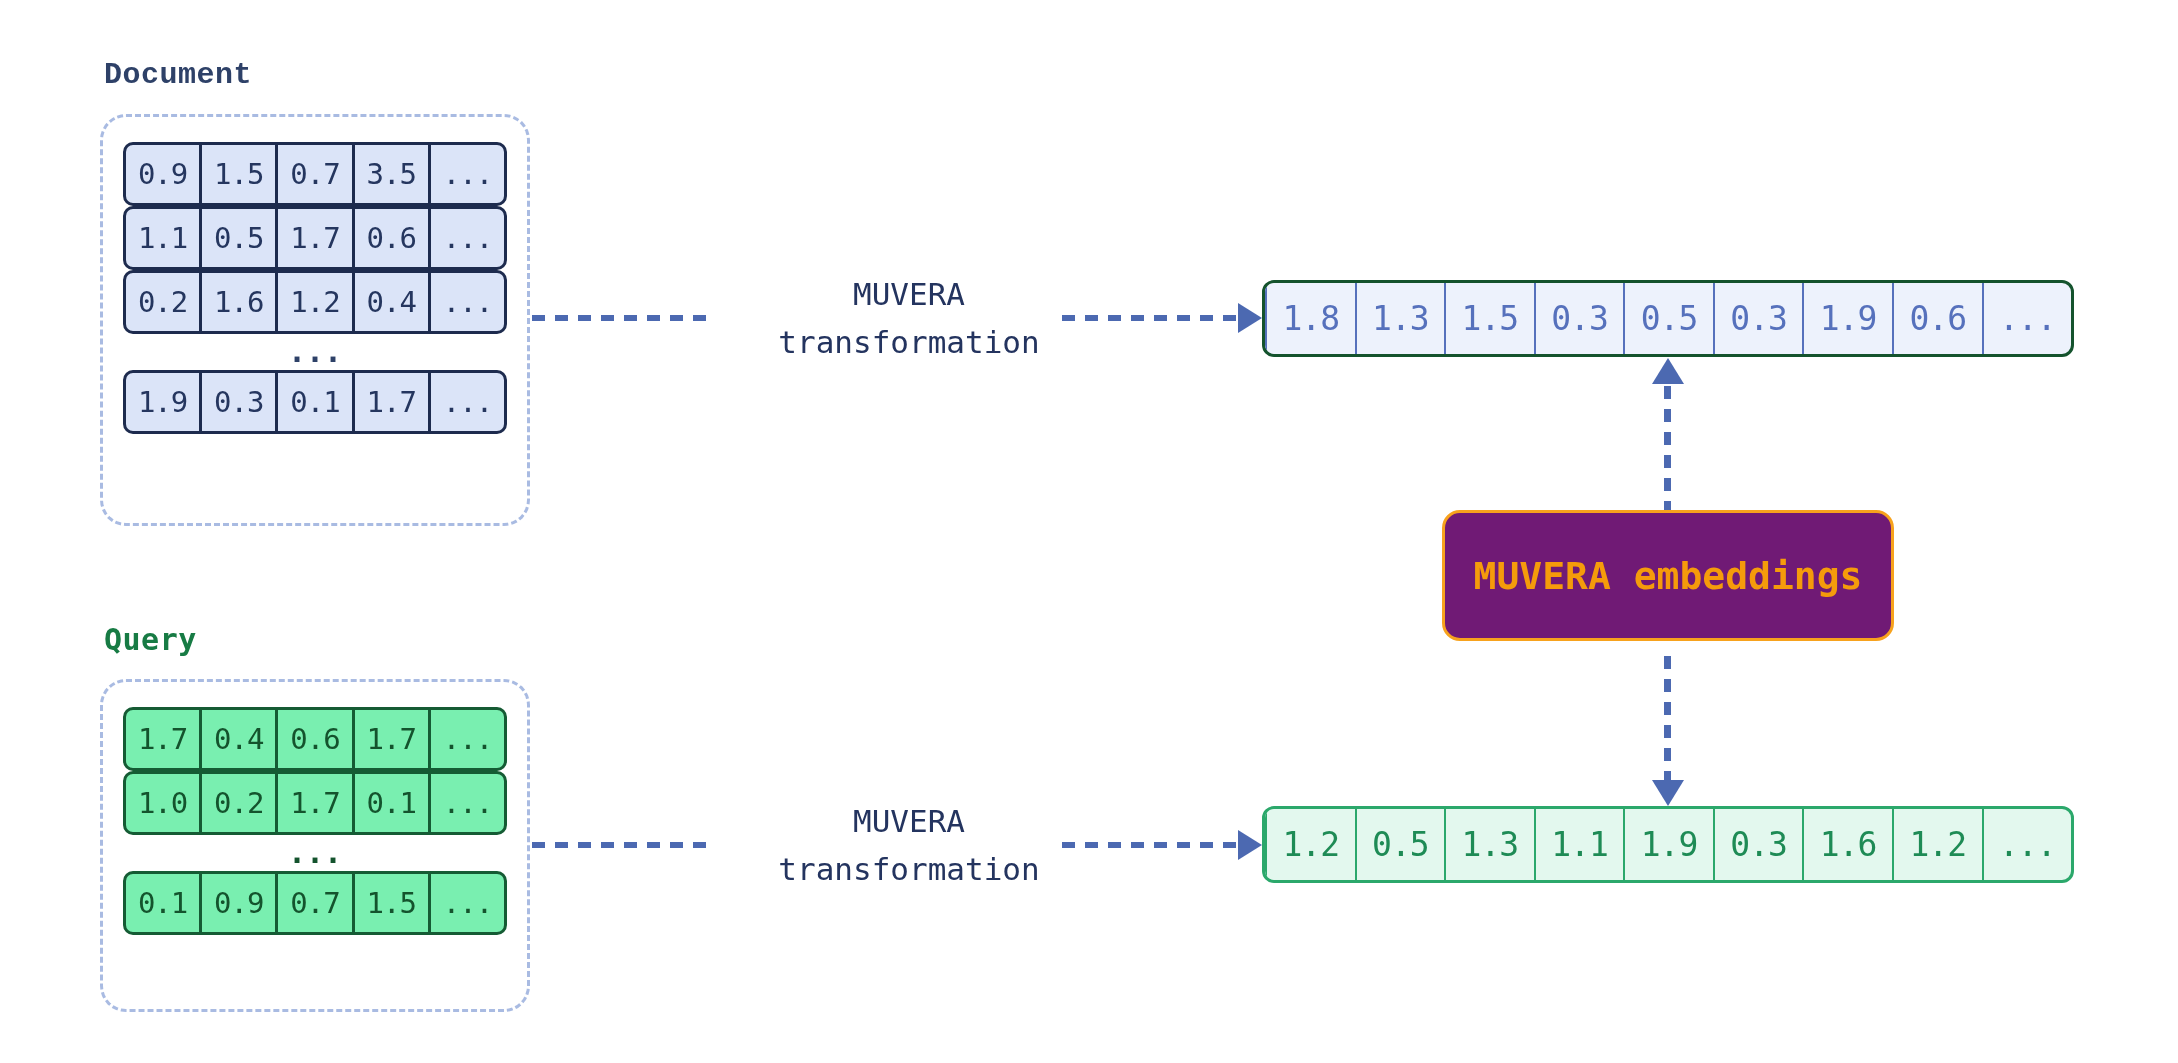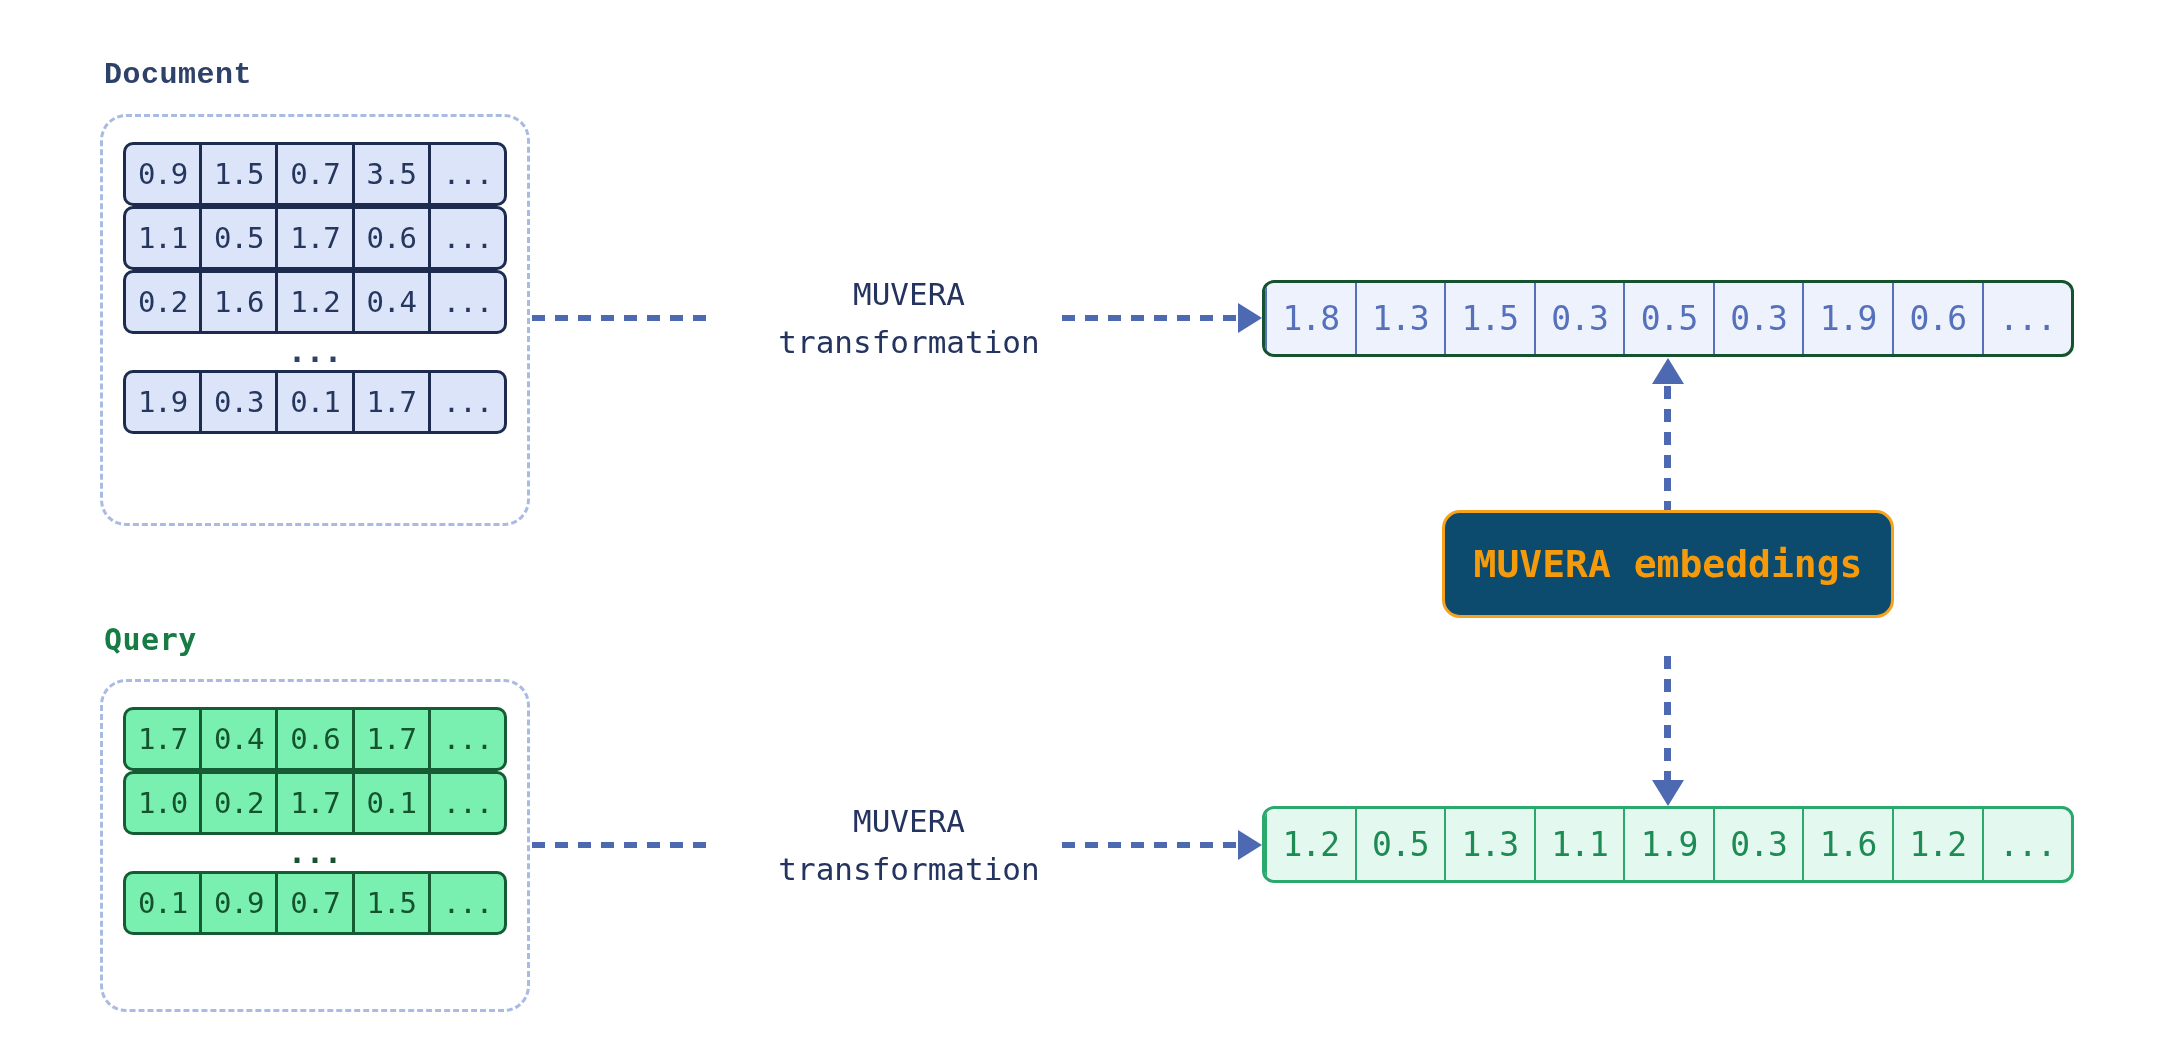--- a/index.html
+++ b/index.html
@@ -74,22 +74,22 @@
     display:flex;border-radius:12px;overflow:hidden;
     box-sizing:border-box;
   }
   .out-doc{top:280px;border:3px solid #14532d;background:#edf2fc;color:#5671bc;}
   .out-doc .cell{border-left:2px solid #5671bc;}
   .out-query{top:806px;border:3px solid #2ba86b;background:#e3f8ee;color:#1e8b55;}
   .out-query .cell{border-left:2px solid #2ba86b;}
   .out-vector .cell{font-size:33px;}
   
   .embeddings-box{
-    position:absolute;left:1442px;top:510px;width:452px;height:108px;
-    background:#0c4a6e;border:3px solid #f7a21d;border-radius:18px;
+    position:absolute;left:1442px;top:510px;width:452px;height:131px;
+    background:#701a75;border:3px solid #f7a21d;border-radius:18px;
     box-sizing:border-box;
     display:flex;align-items:center;justify-content:center;
   }
   .embeddings-label{
     color:#f59b0b;font-size:38px;font-weight:600;white-space:nowrap;
   }
   
   .vdash{
     position:absolute;left:1664px;width:7px;
     background:repeating-linear-gradient(180deg,#4c69b1 0 13px,transparent 13px 23px);

